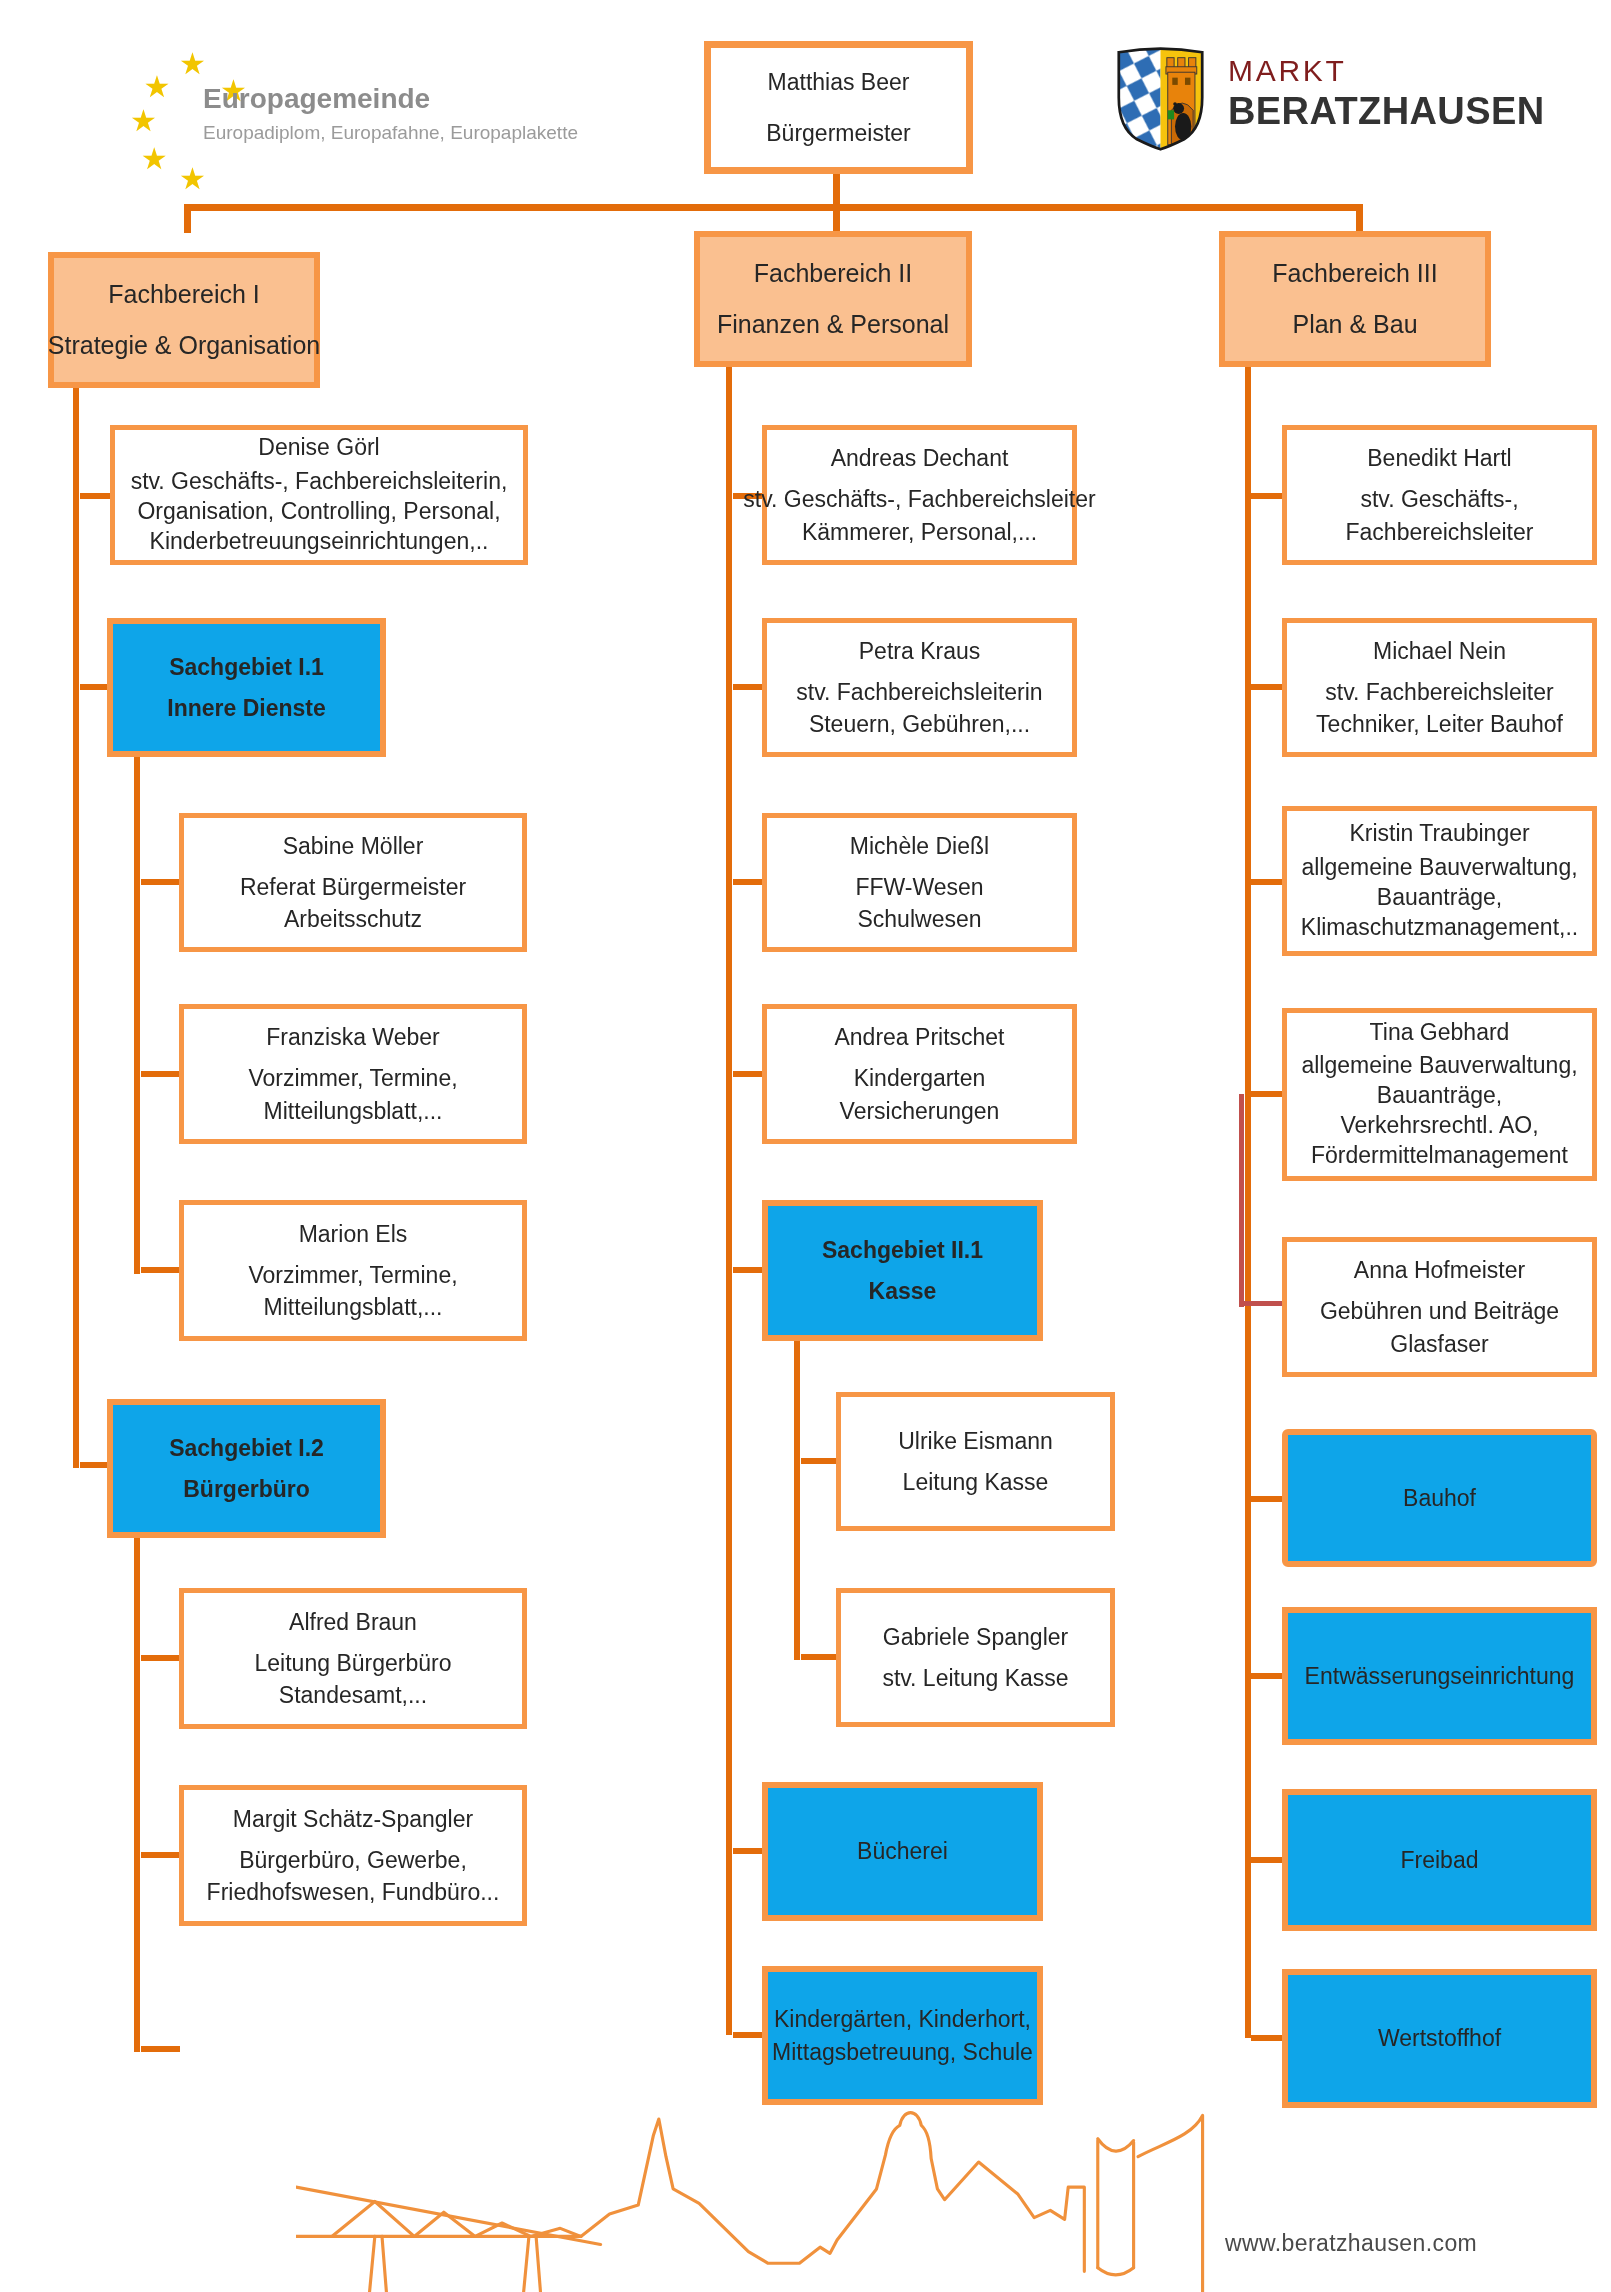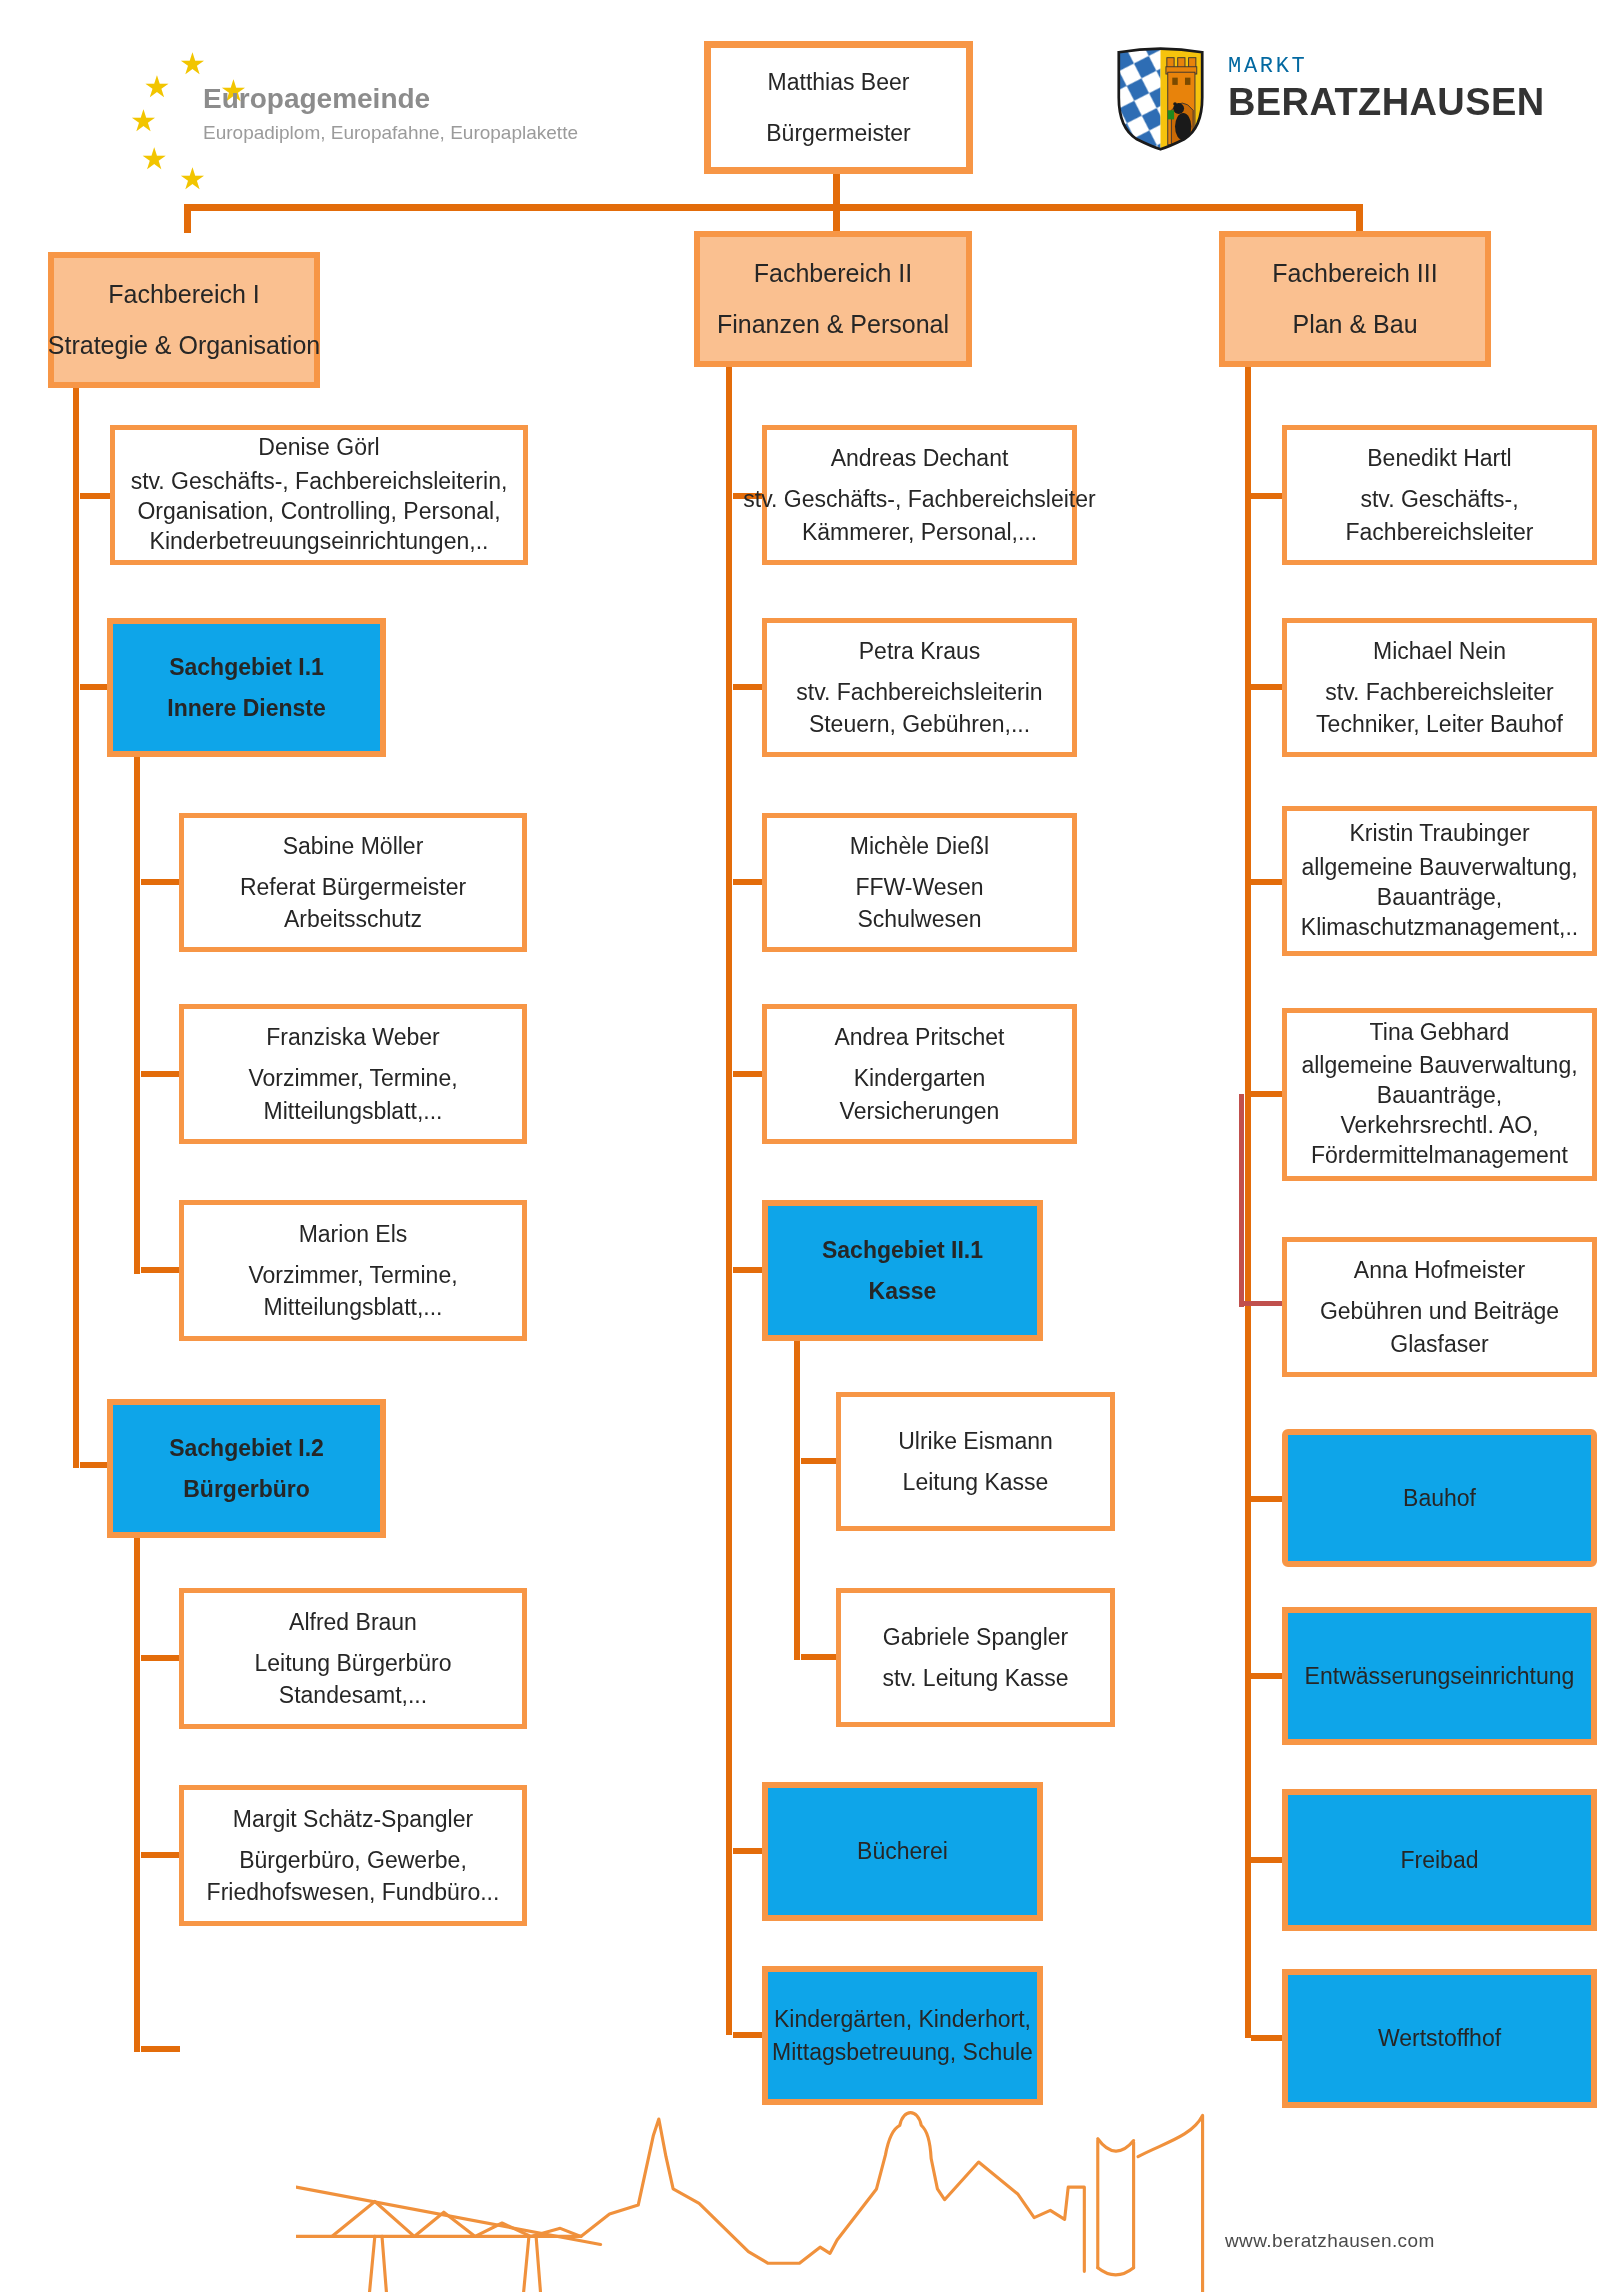--- a/index.html
+++ b/index.html
@@ -27,25 +27,25 @@
 
   
   .euroLogo{position:absolute;left:130px;top:49px;width:466px;height:134px;}
   .euroStar{position:absolute;color:#F2C500;font-size:30px;line-height:1;}
   .euroTitle{position:absolute;left:73px;top:34px;font-size:28px;font-weight:bold;color:#8C8C8C;}
   .euroSub{position:absolute;left:73px;top:73px;font-size:19px;color:#9B9B9B;}
 
   
   .marktLogo{position:absolute;left:1115px;top:45px;width:466px;height:116px;}
   .marktText{position:absolute;left:113px;top:9px;}
-  .marktL1{font-size:22px;font-weight:500;letter-spacing:2.7px;color:#0369a1;font-family:Liberation Mono, monospace;}
+  .marktL1{font-size:30px;font-weight:500;letter-spacing:2.7px;color:#7f1d1d;}
   .marktL2{font-size:38px;font-weight:800;letter-spacing:0.4px;color:#333333;margin-top:1.8px;}
 
   .skyline{position:absolute;left:296px;top:2101px;}
-  .website{position:absolute;left:1225px;top:2230px;font-size:19px;color:#4A4A4A;letter-spacing:0.4px;}
+  .website{position:absolute;left:1225px;top:2230px;font-size:23px;color:#4A4A4A;letter-spacing:0.4px;}
 </style>
 </head>
 <body>
 
 <div class="canvas">
 
   <div class="euroLogo">
     <span class="euroStar" style="left:49px;top:0px;">★</span>
     <span class="euroStar" style="left:13.4px;top:23px;">★</span>
     <span class="euroStar" style="left:90px;top:27px;">★</span>

